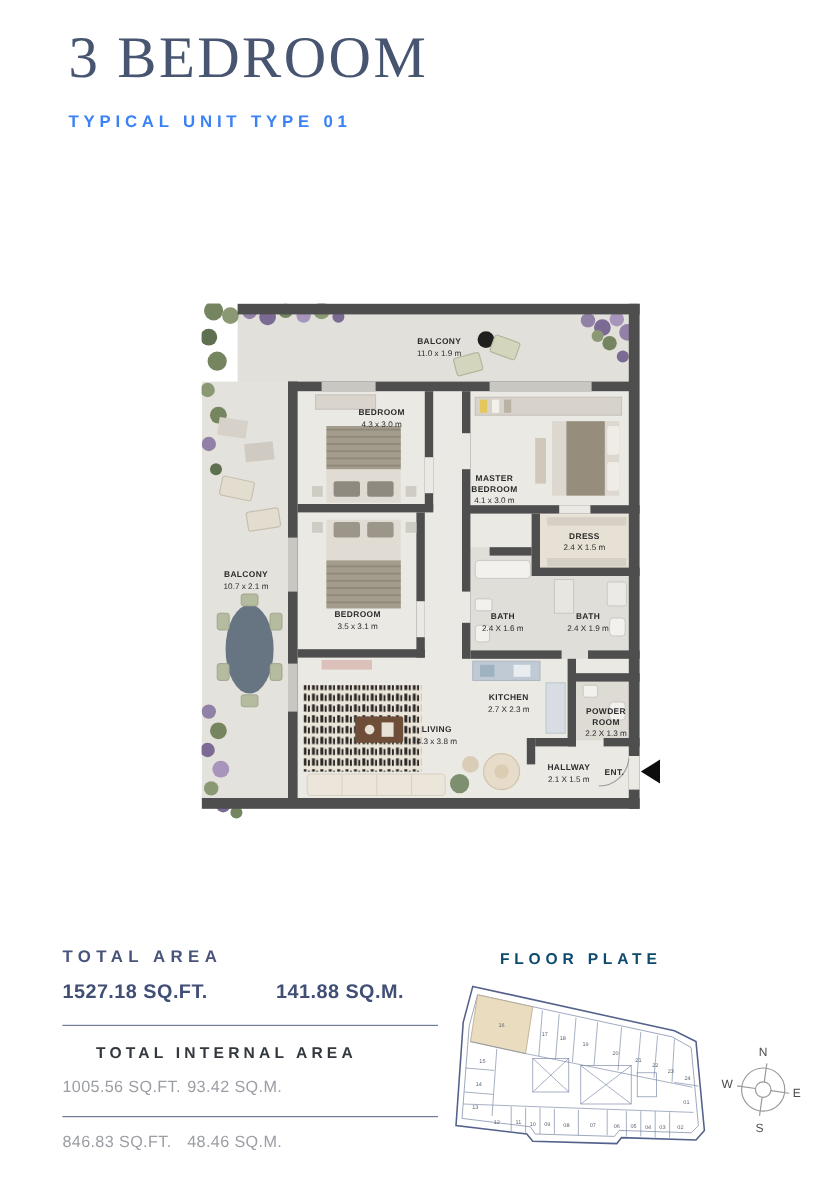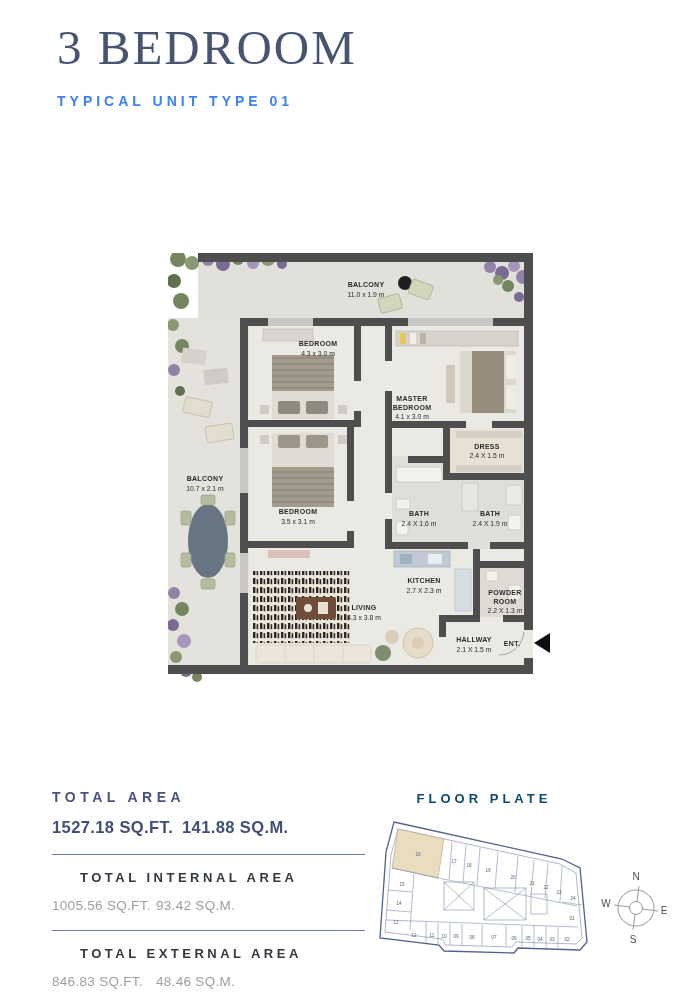--- a/index.html
+++ b/index.html
@@ -18,21 +18,21 @@
   .plan{position:absolute;left:168px;top:253px;width:395px;height:430px;}
   .plan text{font-family:"Liberation Sans", sans-serif;fill:#2c2c2c;}
   .rname{font-size:7px;font-weight:700;letter-spacing:.3px;}
   .rdims{font-size:6.8px;font-weight:500;}
 
   
   .areas{position:absolute;left:52px;top:789px;width:313px;}
   .a-title{font-size:14px;font-weight:700;letter-spacing:4.5px;color:#49547c;}
   .a-row{display:flex;margin-top:13px;}
   .a-sqft{display:inline-block;width:130px;}
-  .a-big{font-size:16.5px;font-weight:700;color:#414e76;letter-spacing:.4px;}
+  .a-big{font-size:16.5px;font-weight:700;color:#414e76;letter-spacing:.4px;gap:48px;}
   .a-sep{border:none;border-top:1.4px solid #6e7b99;margin:17px 0 0 0;width:313px;}
   .s-title{font-size:13px;font-weight:700;letter-spacing:3.5px;color:#33383f;margin-top:15px;margin-left:28px;}
   .a-sub{font-size:13.5px;font-weight:400;color:#9b9ea3;letter-spacing:.3px;align-items:center;}
   .a-sub .a-sqft{width:104px;}
 
   
   .fp-title{position:absolute;left:368px;top:791px;width:232px;text-align:center;
             font-size:13px;font-weight:700;letter-spacing:4px;color:#0c4a6e;}
   .fp{position:absolute;left:366px;top:810px;width:236px;height:158px;}
   .fp text{font-size:4.6px;fill:#5a6474;font-family:"Liberation Sans",sans-serif;}
@@ -301,21 +301,20 @@
       <span class="a-sqft">1527.18 SQ.FT.</span>
       <span>141.88 SQ.M.</span>
     </div>
     <hr class="a-sep">
     <div class="s-title">TOTAL INTERNAL AREA</div>
     <div class="a-row a-sub">
       <span class="a-sqft">1005.56 SQ.FT.</span>
       <span>93.42 SQ.M.</span>
     </div>
     <hr class="a-sep">
-    <div class="s-title">TOTAL EXTERNAL AREA</div>
     <div class="a-row a-sub">
       <span class="a-sqft">846.83 SQ.FT.</span>
       <span>48.46 SQ.M.</span>
     </div>
   </div>
 
   <div class="fp-title">FLOOR PLATE</div>
   <svg class="fp" viewBox="0 0 236 158">
     <g stroke="#53618b" fill="none">
       <polygon points="28,12 196,49 214,58 221,132 214,140 152,138 148,143 78,141 73,135 14,128 20,42" stroke-width="1.3"></polygon>

